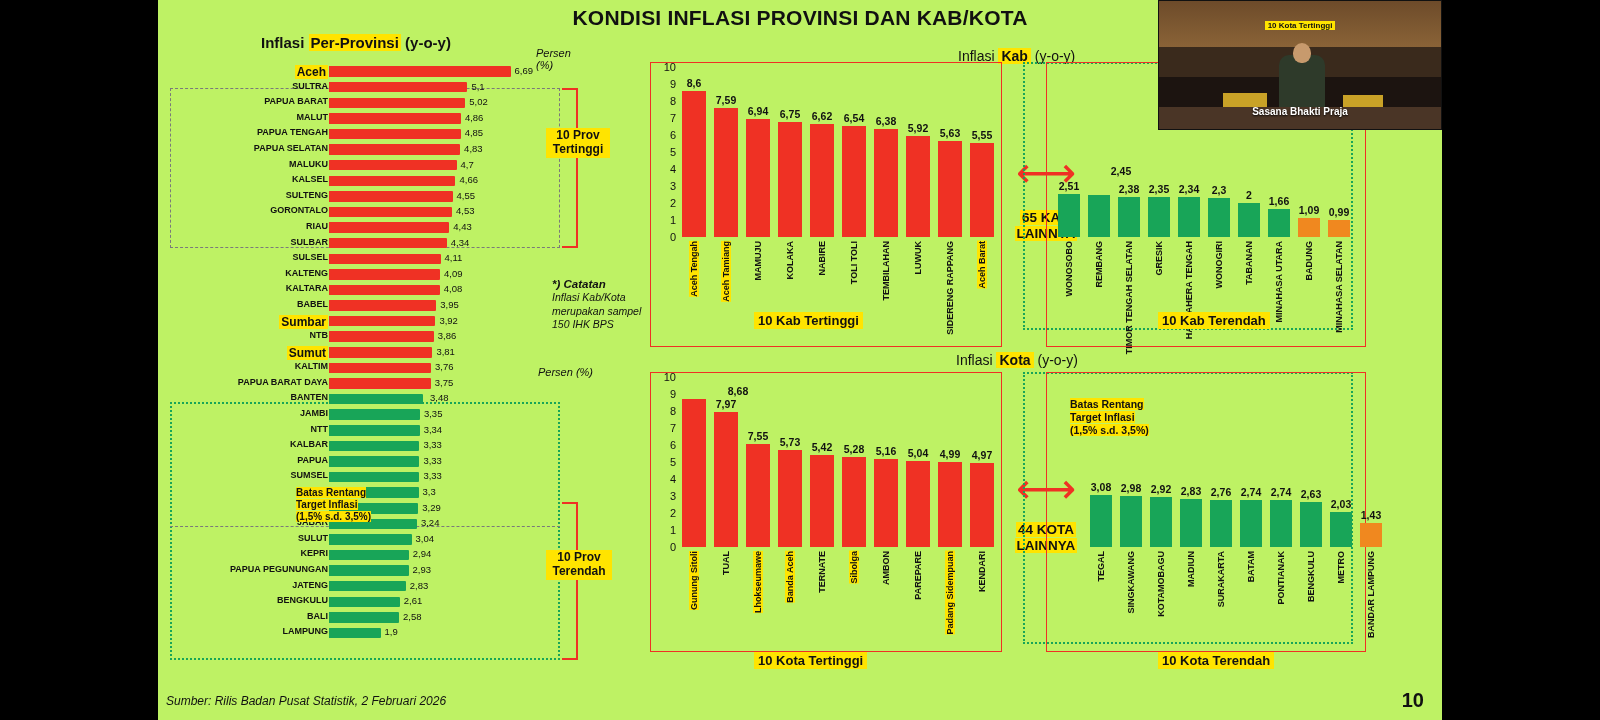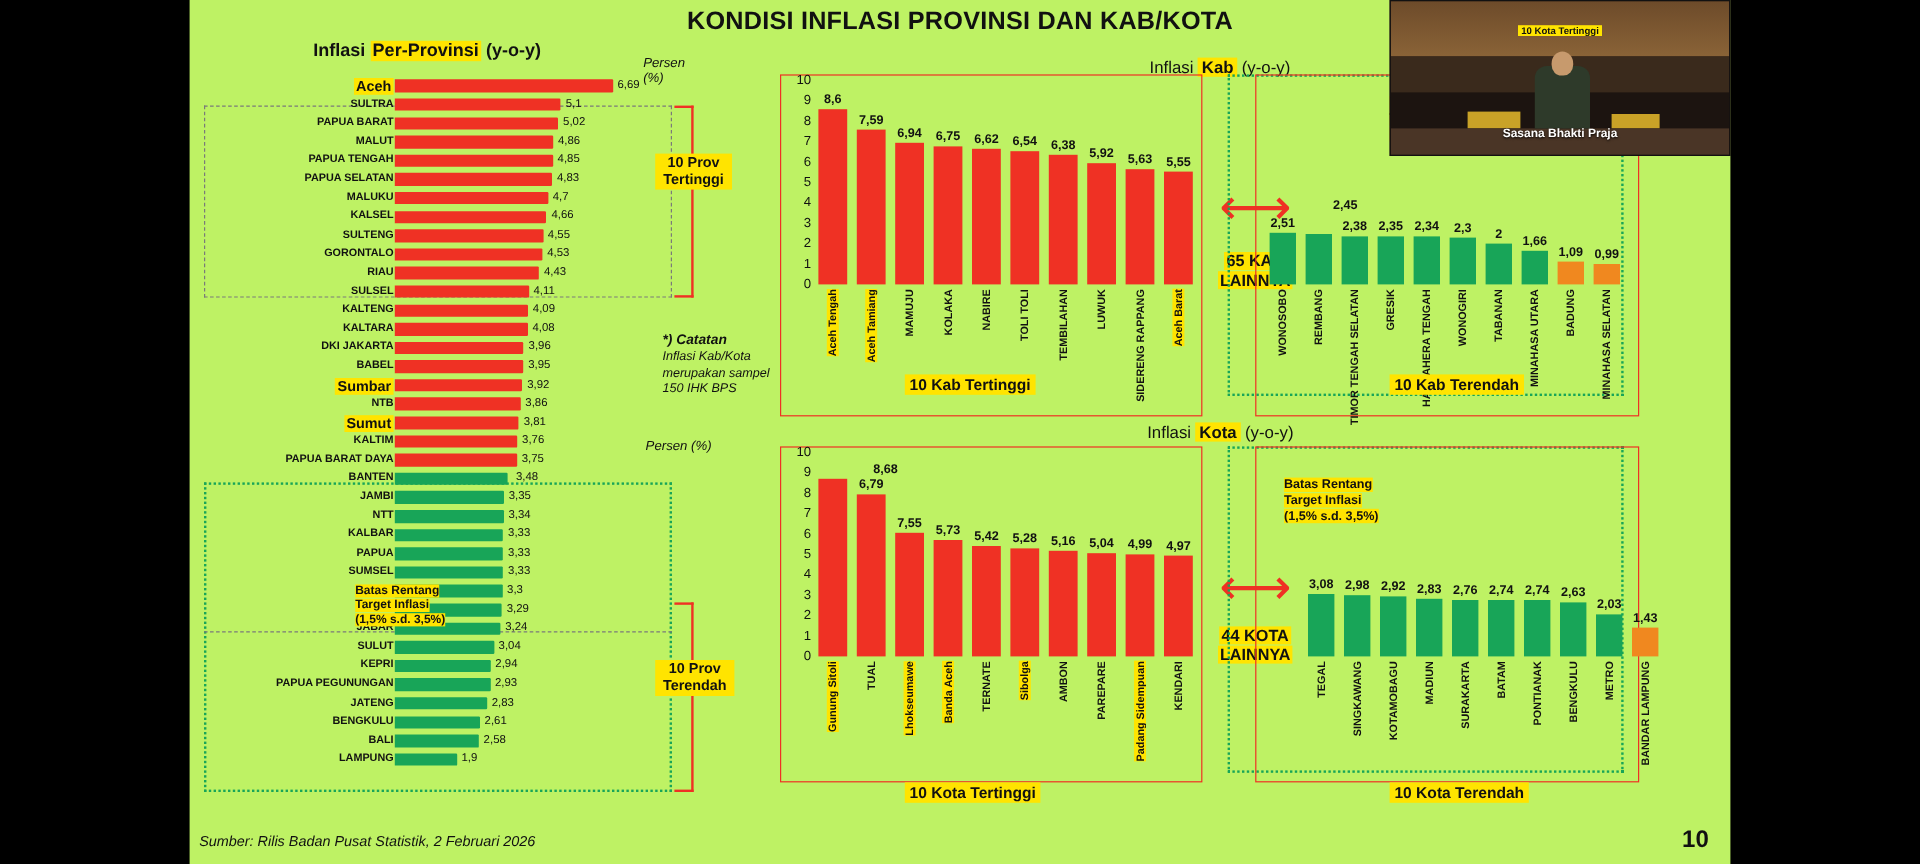--- a/index.html
+++ b/index.html
@@ -242,38 +242,38 @@
           <div class="plabel">GORONTALO</div>
           <div class="pbar" style="width: 122.957px;"></div>
           <div class="pval" style="left: 289.957px;">4,53</div>
         </div>
         <div class="prow">
           <div class="plabel">RIAU</div>
           <div class="pbar" style="width: 120.243px;"></div>
           <div class="pval" style="left: 287.243px;">4,43</div>
         </div>
         <div class="prow">
+          <div class="plabel">SULBAR</div>
+          <div class="pbar" style="width: 117.8px;"></div>
+          <div class="pval" style="left: 284.8px;">4,34</div>
+        </div>
+        <div class="prow">
           <div class="plabel">SULSEL</div>
           <div class="pbar" style="width: 111.557px;"></div>
           <div class="pval" style="left: 278.557px;">4,11</div>
         </div>
         <div class="prow">
           <div class="plabel">KALTENG</div>
           <div class="pbar" style="width: 111.014px;"></div>
           <div class="pval" style="left: 278.014px;">4,09</div>
         </div>
         <div class="prow">
           <div class="plabel">KALTARA</div>
           <div class="pbar" style="width: 110.743px;"></div>
           <div class="pval" style="left: 277.743px;">4,08</div>
-        </div>
-        <div class="prow">
-          <div class="plabel">DKI JAKARTA</div>
-          <div class="pbar" style="width: 107.486px;"></div>
-          <div class="pval" style="left: 274.486px;">3,96</div>
         </div>
         <div class="prow">
           <div class="plabel">BABEL</div>
           <div class="pbar" style="width: 107.214px;"></div>
           <div class="pval" style="left: 274.214px;">3,95</div>
         </div>
         <div class="prow">
           <div class="plabel big"><span class="hl">Sumbar</span></div>
           <div class="pbar" style="width: 106.4px;"></div>
           <div class="pval" style="left: 273.4px;">3,92</div>
@@ -513,21 +513,21 @@
         <div style="top: 73px;">6</div>
         <div style="top: 56px;">7</div>
         <div style="top: 39px;">8</div>
         <div style="top: 22px;">9</div>
         <div style="top: 5px;">10</div>
       </div>
       <div class="gbar" style="left: 32px; width: 24px; height: 147.56px; top: 27.44px; bottom: auto;"></div>
       <div class="gval" style="left: 26px; width: 36px; top: 13.44px; margin-left: 44px;">8,68</div>
       <div class="gcat hlt" style="left: 39px; top: 179px;">Gunung Sitoli</div>
       <div class="gbar" style="left: 64px; width: 24px; height: 135.49px; top: 39.51px; bottom: auto;"></div>
-      <div class="gval" style="left: 58px; width: 36px; top: 25.51px;">6,79</div>
+      <div class="gval" style="left: 58px; width: 36px; top: 25.51px;">7,97</div>
       <div class="gcat" style="left: 71px; top: 179px;">TUAL</div>
       <div class="gbar" style="left: 96px; width: 24px; height: 103.02px; top: 71.98px; bottom: auto;"></div>
       <div class="gval" style="left: 90px; width: 36px; top: 57.98px;">7,55</div>
       <div class="gcat hlt" style="left: 103px; top: 179px;">Lhokseumawe</div>
       <div class="gbar" style="left: 128px; width: 24px; height: 97.41px; top: 77.59px; bottom: auto;"></div>
       <div class="gval" style="left: 122px; width: 36px; top: 63.59px;">5,73</div>
       <div class="gcat hlt" style="left: 135px; top: 179px;">Banda Aceh</div>
       <div class="gbar" style="left: 160px; width: 24px; height: 92.14px; top: 82.86px; bottom: auto;"></div>
       <div class="gval" style="left: 154px; width: 36px; top: 68.86px;">5,42</div>
       <div class="gcat" style="left: 167px; top: 179px;">TERNATE</div>

